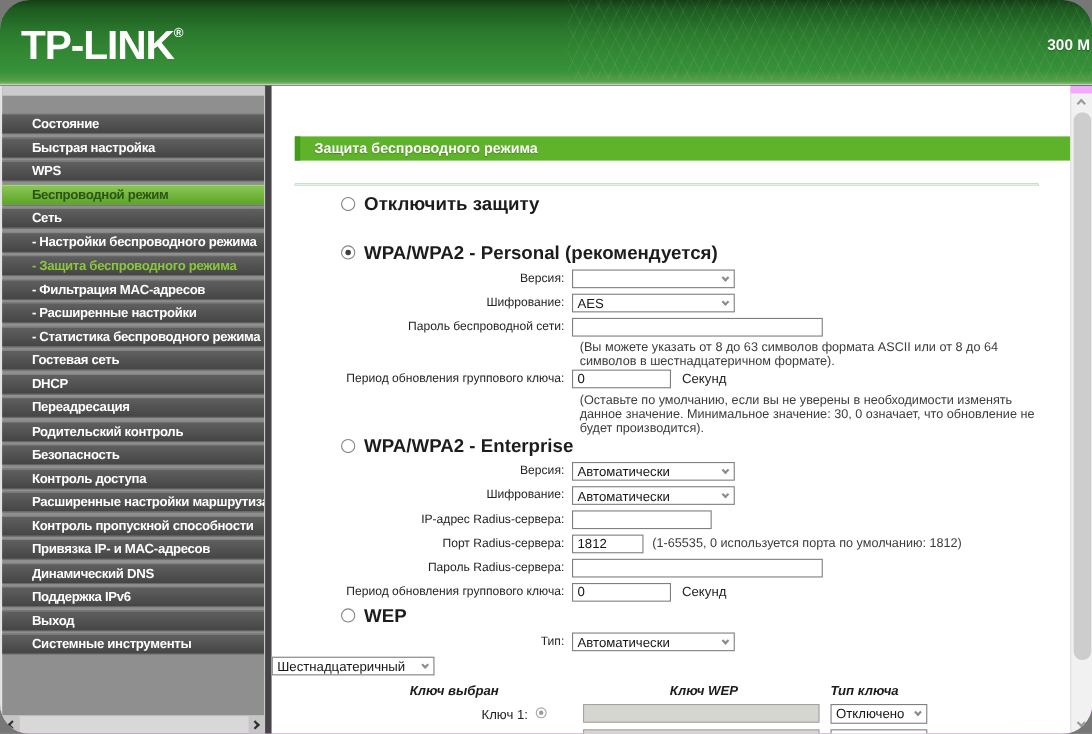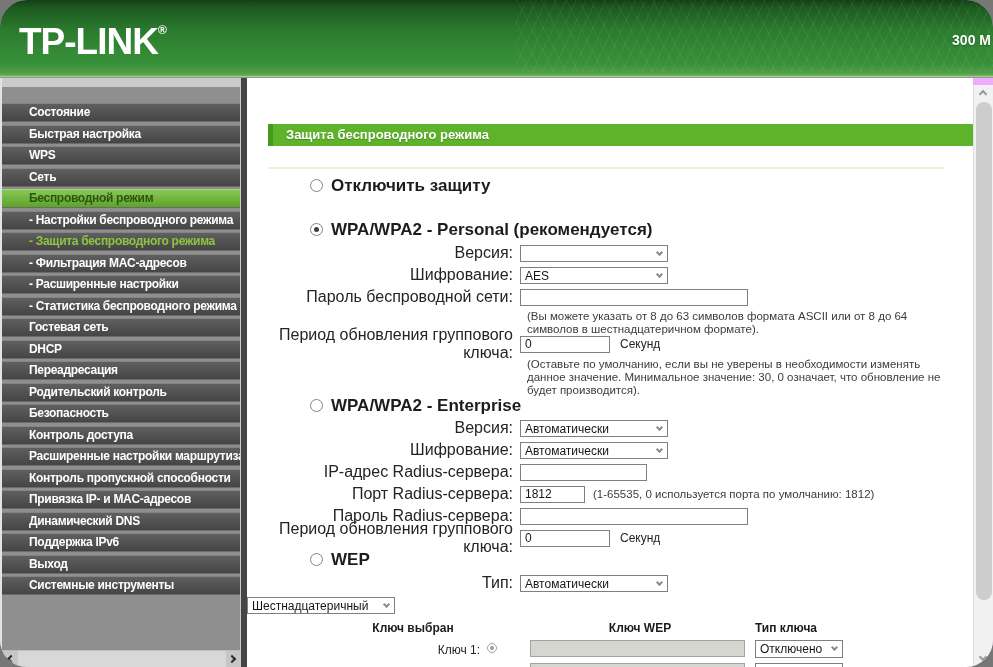--- a/index.html
+++ b/index.html
@@ -103,42 +103,42 @@
     background:#fff; position:relative; cursor:pointer; flex:none;
   }
   .radio.checked::after {
     content:""; position:absolute; left:3px; top:3px; width:5px; height:5px;
     border-radius:50%; background:#3f3f3f;
   }
   .radio.small { width:10px; height:10px; border-color:#a5a5a5; }
   .radio.small.checked::after { left:2px; top:2px; width:4px; height:4px; background:#9b9b9b; }
   .frow { position:absolute; left:0; height:18px; display:flex; align-items:center; }
   .flabel {
-    width:273px; padding-right:7px; text-align:right; font-size:16px; color:#242424; flex:none;
+    width:273px; padding-right:7px; text-align:right; font-size:11px; color:#242424; flex:none;
   }
   .sel {
     position:relative; height:17px; border:1px solid #7f7f7f; background:#fff;
     font-size:12px; color:#161616; padding:1px 16px 0 4px; cursor:pointer; flex:none;
   }
   .sel .chev-dn {
     position:absolute; right:5px; top:4px; width:5px; height:5px;
     border-right:2px solid #8c8c8c; border-bottom:2px solid #8c8c8c; transform:rotate(45deg);
   }
   .w148 { width:148px; } .w88 { width:88px; }
   .ti {
     height:17px; border:1px solid #7f7f7f; background:#fff; font-size:12px; color:#161616;
     padding:0 4px; font-family:"Liberation Sans", sans-serif; flex:none;
   }
   .ti.dis { background:#d6d6d1; border-color:#a3a3a3; }
   .unit { margin-left:10px; font-size:12px; color:#242424; }
   .inote { margin-left:8px; font-size:11.5px; color:#3c3c3c; }
   .note {
     position:absolute; left:280px; width:424px; font-size:11.5px; line-height:12.9px; color:#3c3c3c;
   }
-  .wep-head { position:absolute; font-weight:bold; font-size:12px; color:#1c1c1c; }
+  .wep-head { position:absolute; font-weight:bold; font-size:12px; color:#1c1c1c;font-style:italic; }
   .krow { position:absolute; left:0; height:18px; }
   .klabel { position:absolute; left:0; top:3px; width:233px; text-align:right; font-size:12px; color:#242424; }
   .kradio { position:absolute; left:240px; top:3px; }
   .kfield { position:absolute; left:283px; top:0; width:215px; }
   .ksel { position:absolute; left:508px; top:0; height:18px; }
 </style>
 </head>
 <body>
 
 <div class="page">
@@ -148,22 +148,22 @@
     <div class="logo"><span>TP-LINK</span><span class="reg">®</span></div>
     <div class="badge">300 M</div>
   </div>
 
   <div class="sidebar">
     <div class="sidebar-top-strip"></div>
     <nav class="menu" id="menu">
         <div class="mi">Состояние</div>
         <div class="mi">Быстрая настройка</div>
         <div class="mi">WPS</div>
+        <div class="mi active">Беспроводной режим</div>
         <div class="mi">Сеть</div>
-        <div class="mi active">Беспроводной режим</div>
         <div class="mi">- Настройки беспроводного режима</div>
         <div class="mi selected">- Защита беспроводного режима</div>
         <div class="mi">- Фильтрация MAC-адресов</div>
         <div class="mi">- Расширенные настройки</div>
         <div class="mi">- Статистика беспроводного режима</div>
         <div class="mi">Гостевая сеть</div>
         <div class="mi">DHCP</div>
         <div class="mi">Переадресация</div>
         <div class="mi">Родительский контроль</div>
         <div class="mi">Безопасность</div>

